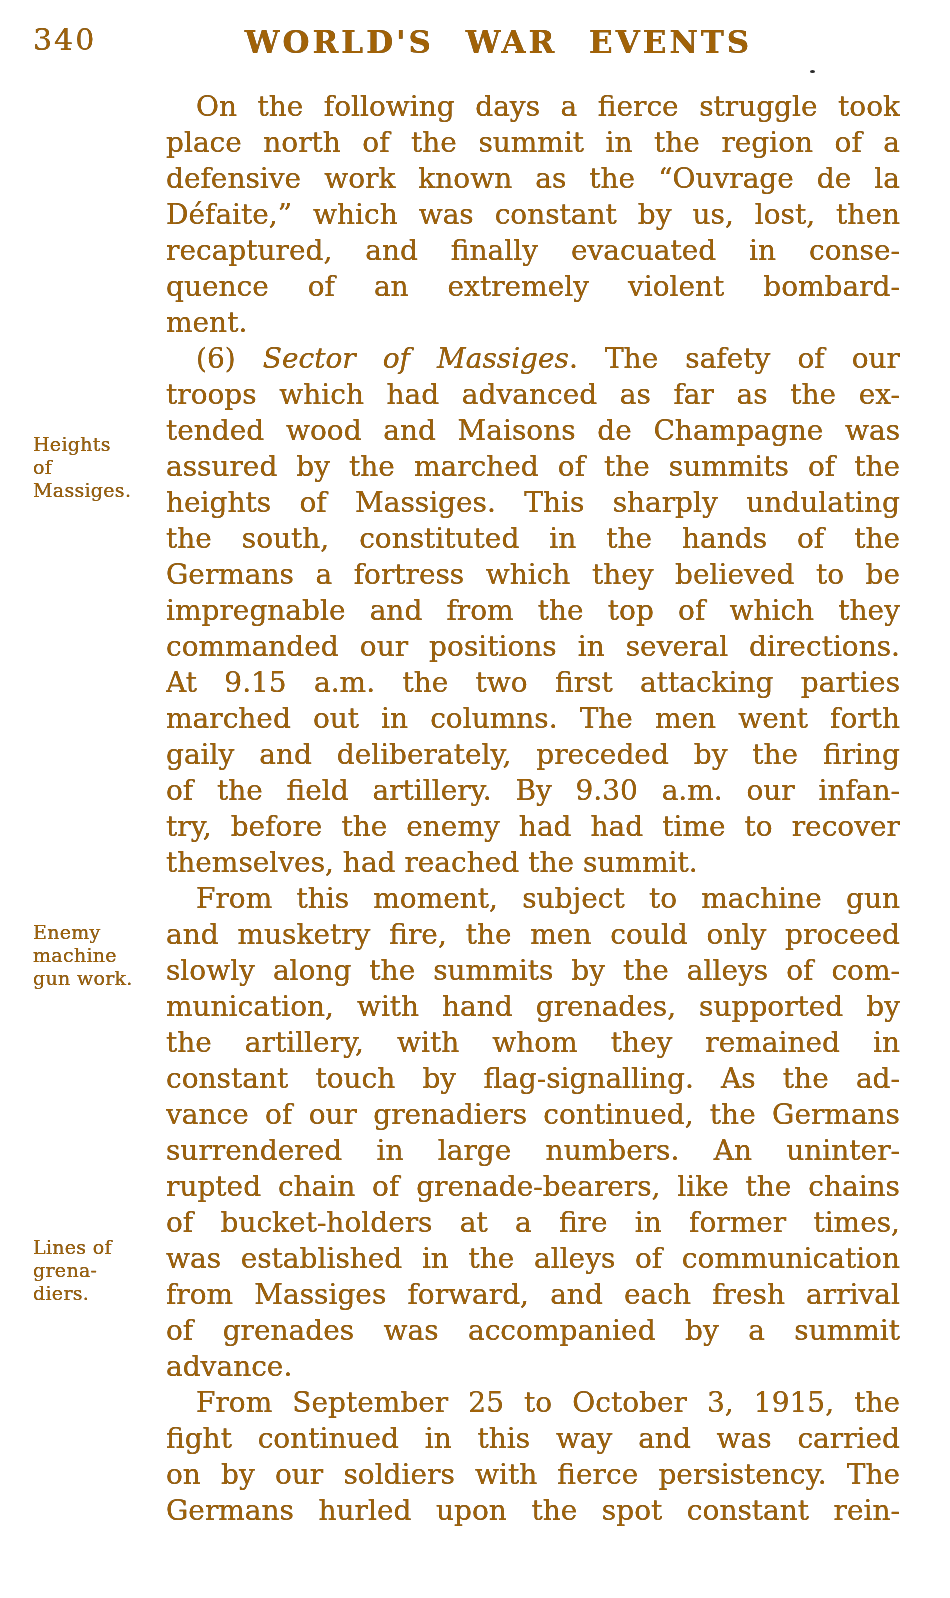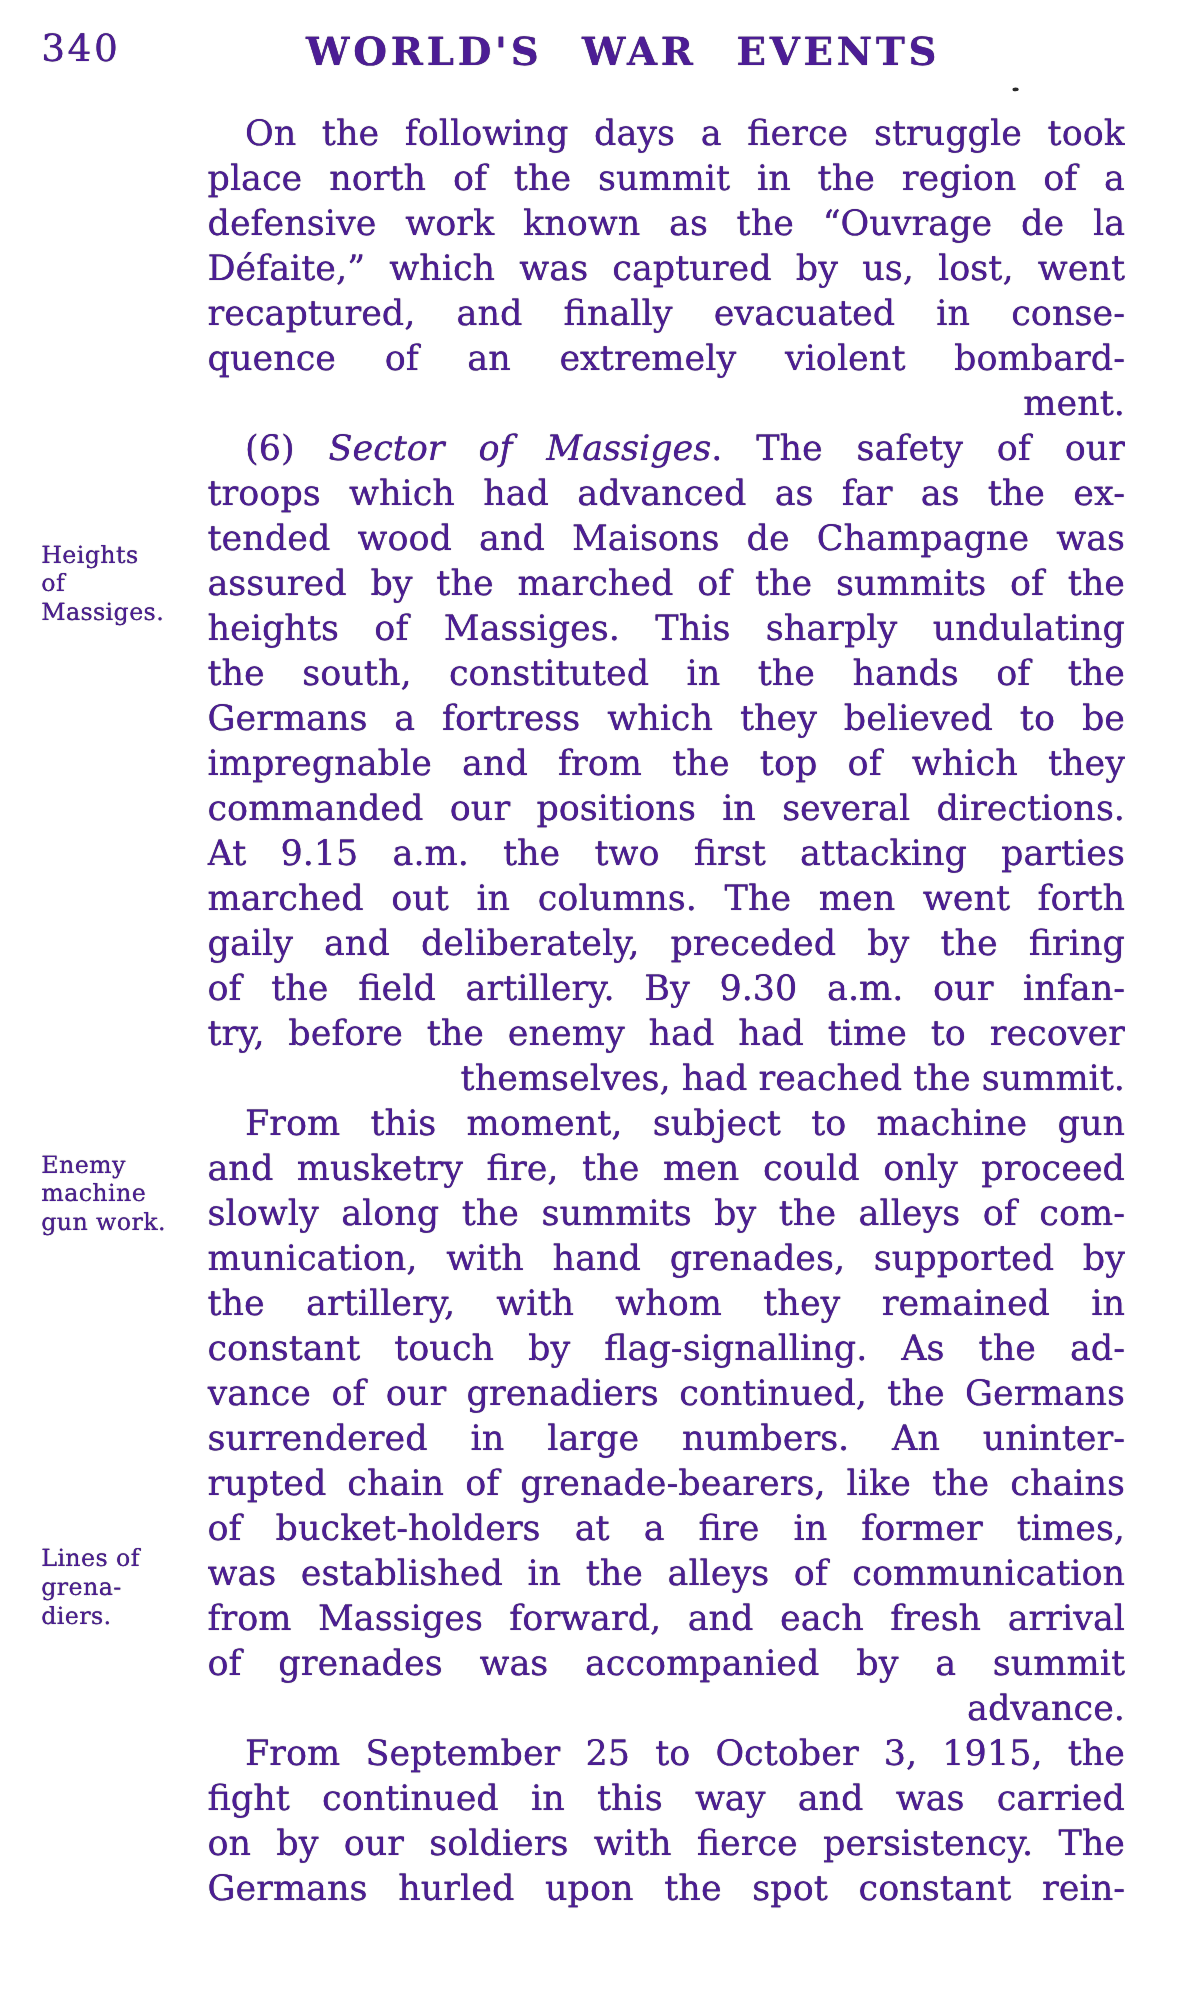--- a/index.html
+++ b/index.html
@@ -1,21 +1,21 @@
 <!DOCTYPE html>
 <html><head>
 <meta charset="utf-8">
 <style>
   html, body { margin: 0; padding: 0; background: #ffffff; }
   .page {
     position: relative;
     width: 950px;
     height: 1598px;
     background: #ffffff;
-    color: #4c1d95;
+    color: #a16207;
     font-family: "DejaVu Serif", serif;
     overflow: hidden;
     text-shadow: 0 0 0.6px rgba(10,10,10,0.85);
   }
   .pagenum {
     position: absolute;
     left: 33px;
     top: 22px;
     font-size: 30px;
     letter-spacing: 2px;
@@ -47,21 +47,21 @@
     overflow: hidden;
     text-align: justify;
   }
   .line::after {
     content: "";
     display: inline-block;
     width: 100%;
     height: 0;
   }
   .line.indent { text-indent: 30px; }
-  .line.nojust { text-align: right; }
+  .line.nojust { text-align: left; }
   .line.nojust::after { content: none; }
   .line em { font-style: italic; }
   .sidenote {
     position: absolute;
     left: 33px;
     width: 132px;
     font-size: 19px;
     line-height: 23px;
     letter-spacing: 0.3px;
   }
@@ -99,21 +99,21 @@
       <div>Lines of</div>
       <div>grena-</div>
       <div>diers.</div>
     </aside>
 
   <main class="text-body">
       <div class="para">
         <div class="line indent">On the following days a fierce struggle took</div>
         <div class="line">place north of the summit in the region of a</div>
         <div class="line">defensive work known as the “Ouvrage de la</div>
-        <div class="line">Défaite,” which was captured by us, lost, went</div>
+        <div class="line">Défaite,” which was constant by us, lost, then</div>
         <div class="line">recaptured, and finally evacuated in conse-</div>
         <div class="line">quence of an extremely violent bombard-</div>
         <div class="line nojust">ment.</div>
       </div>
       <div class="para">
         <div class="line indent"><span>(6) </span><em>Sector of Massiges</em><span>.  The safety of our</span></div>
         <div class="line">troops which had advanced as far as the ex-</div>
         <div class="line">tended wood and Maisons de Champagne was</div>
         <div class="line">assured by the marched of the summits of the</div>
         <div class="line">heights of Massiges.  This sharply undulating</div>

